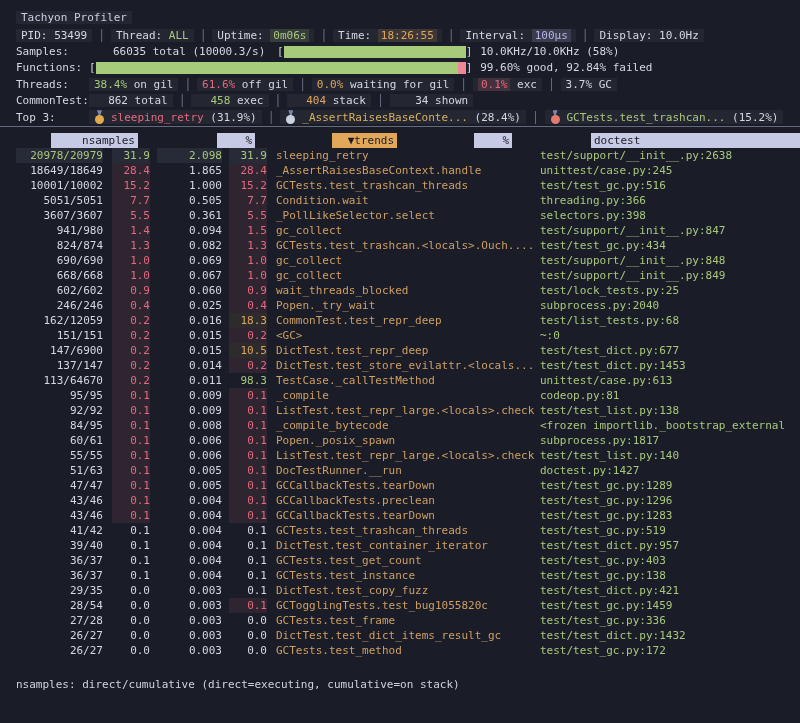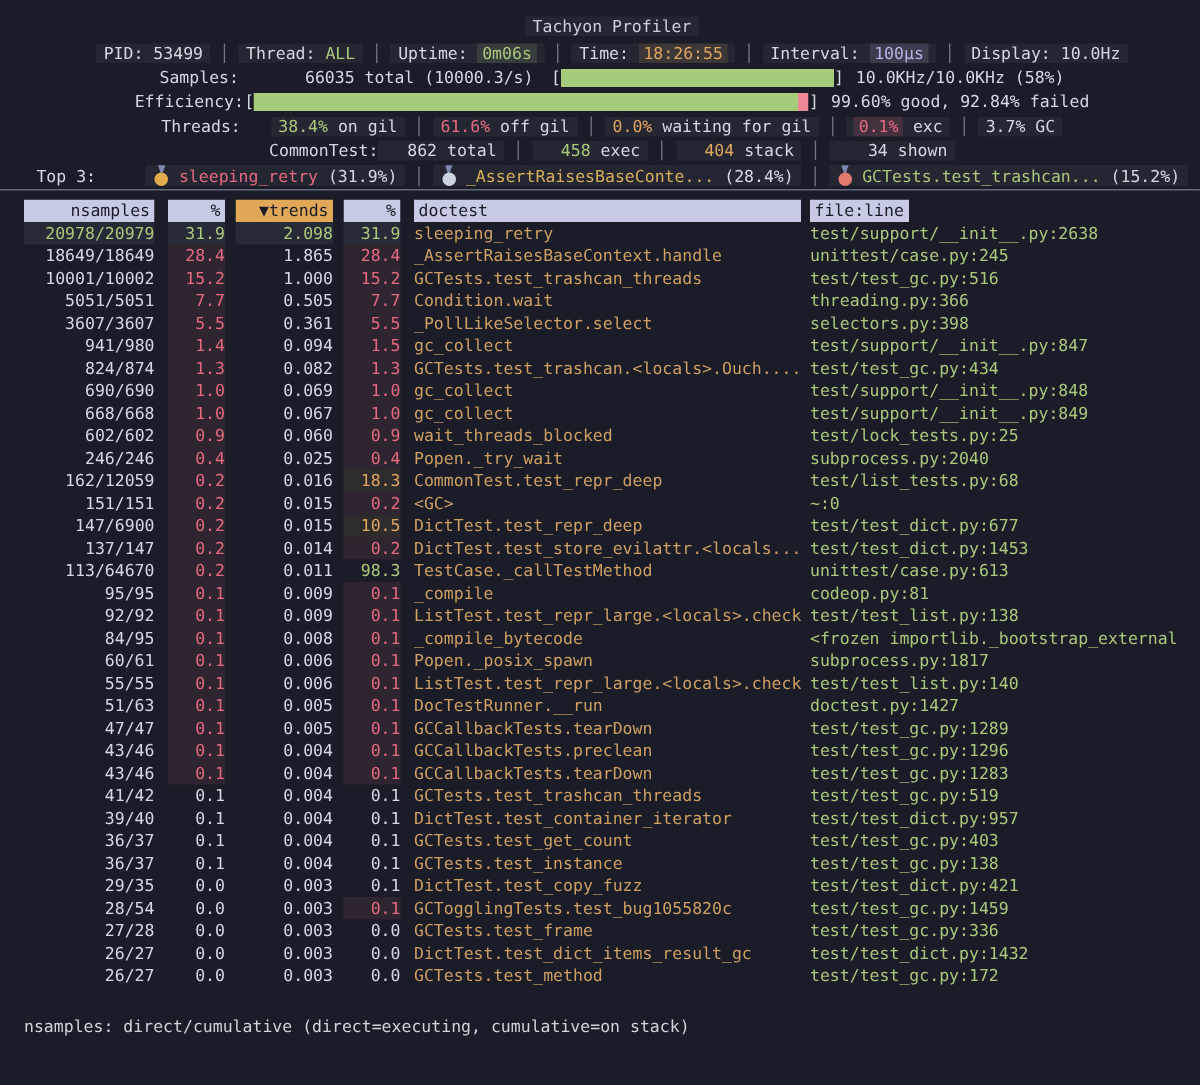--- a/index.html
+++ b/index.html
@@ -4,21 +4,21 @@
 <style>
   html,body{margin:0;padding:0;}
   body{
     width:800px;height:723px;overflow:hidden;box-sizing:border-box;
     background:#1a1d28;color:#d4d8e2;
     font-family:"DejaVu Sans Mono", monospace;
     font-size:11px;
   }
   .screen{padding-top:8px;}
   .pad{padding-left:16px;}
-  .hline{height:16.4px;display:flex;align-items:center;white-space:pre;justify-content:center;}
+  .hline{height:16.4px;display:flex;align-items:center;white-space:pre;}
   .title-line{height:19px;}
   .title-line .seg{color:#c9cfe0;}
   .seg{background:rgba(226,232,255,0.05);padding:0 5px;display:inline-flex;align-items:center;white-space:pre;}
   .sep{color:#6f7688;margin:0 6px;}
   .hlabel{display:inline-block;width:73px;flex:none;white-space:pre;}
   .slabel{color:#d4d8e2;}
   .c-d{color:#d4d8e2;} .c-g{color:#a9c87c;} .c-r{color:#e5697f;} .c-o{color:#dfa55e;}
   .c-y{color:#d8b05c;} .c-p{color:#b4b5e6;} .c-fn{color:#cf9f63;}
   .tint-g{background:rgba(169,200,124,0.14);padding:0 3px;}
   .tint-o{background:rgba(223,165,94,0.14);padding:0 3px;}
@@ -35,21 +35,21 @@
   .samples-total{margin-left:24px;width:164px;display:inline-block;flex:none;}
   .after-bar{margin-left:8px;}
   .num{display:inline-block;width:34px;text-align:right;flex:none;}
   .medal{display:inline-block;position:relative;width:11px;height:14px;margin-right:6px;flex:none;}
   .medal::before{content:"";position:absolute;top:0;left:3px;width:5px;height:7px;background:#7d88ad;clip-path:polygon(0 0,100% 0,50% 100%);}
   .medal::after{content:"";position:absolute;bottom:0;left:1px;width:9px;height:9px;border-radius:50%;}
   .medal.gold::after{background:#e3ab4d;}
   .medal.silver::after{background:#ccd3e0;}
   .medal.bronze::after{background:#e27a6e;}
   .rule{border-top:1px solid #626a7c;margin-top:1px;}
-  .thead{margin-top:6px;}
+  .thead{margin-top:6px;gap:35px;}
   .thead,.trow{display:flex;height:15px;line-height:15px;white-space:pre;}
   .cell{flex:none;overflow:hidden;}
   .col-gut{width:16px;}
   .col-ns{width:87px;text-align:right;}
   .col-p1,.col-p2{width:38px;text-align:right;}
   .col-tt{width:65px;text-align:right;}
   .col-fn{width:258px;text-align:left;}
   .col-fl{flex:1 1 auto;text-align:left;}
   .sp9{width:9px;flex:none;} .sp7{width:7px;flex:none;} .sp6{width:6px;flex:none;}
   .hbox{display:block;background:#c6cae4;color:#191c27;}
@@ -75,21 +75,21 @@
   <div class="hline pad">
     <span class="hlabel">Samples:</span>
     <span class="samples-total">66035 total (10000.3/s)</span>
     <span class="bracket">[</span>
     <span class="bar samples-bar"><span class="bar-fill" id="samples-fill" style="width: 100%;"></span></span>
     <span class="bracket">]</span>
     <span class="after-bar">10.0KHz/10.0KHz (58%)</span>
   </div>
 
   <div class="hline pad">
-    <span class="hlabel">Efficiency:</span>
+    <span class="hlabel">Functions:</span>
     <span class="bracket">[</span>
     <span class="bar eff-bar"><span class="bar-fill" id="eff-good" style="width: 97.9%;"></span><span class="bar-fail" id="eff-fail" style="width: 2.1%;"></span></span>
     <span class="bracket">]</span>
     <span class="after-bar">99.60% good, 92.84% failed</span>
   </div>
 
   <div class="hline pad">
     <span class="hlabel">Threads:</span>
     <span style="display:inline-flex;align-items:center;" id="threads-segs"><span class="seg"><span class=" c-g">38.4%</span><span class="c-d"> on gil</span></span><span class="sep">│</span><span class="seg"><span class=" c-r">61.6%</span><span class="c-d"> off gil</span></span><span class="sep">│</span><span class="seg"><span class=" c-o">0.0%</span><span class="c-d"> waiting for gil</span></span><span class="sep">│</span><span class="seg"><span class=" c-r tint-r">0.1%</span><span class="c-d"> exc</span></span><span class="sep">│</span><span class="seg"><span class=" c-d">3.7%</span><span class="c-d"> GC</span></span></span>
   </div>

